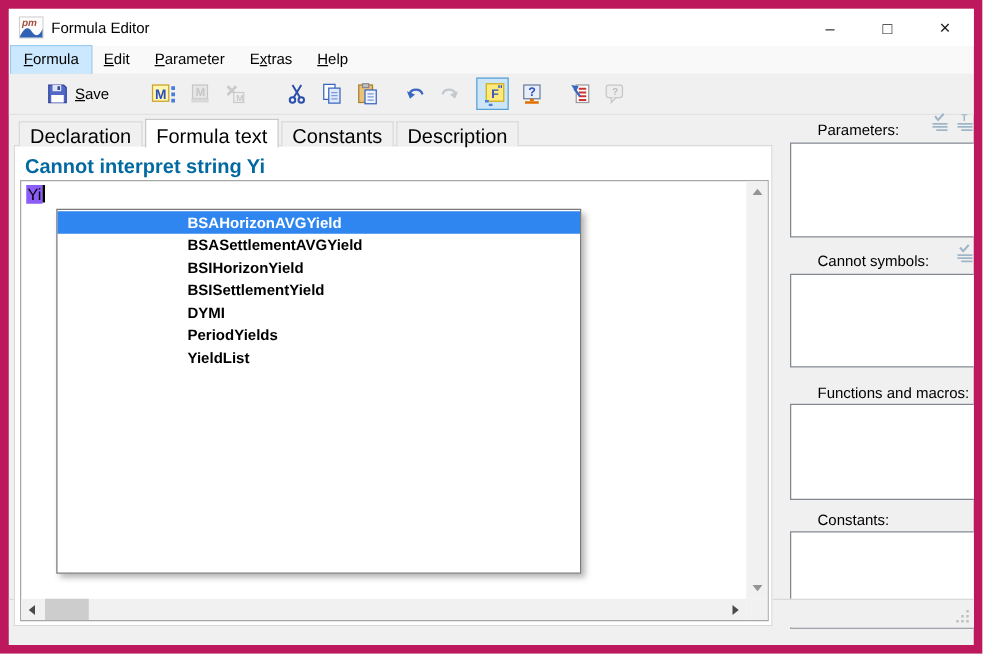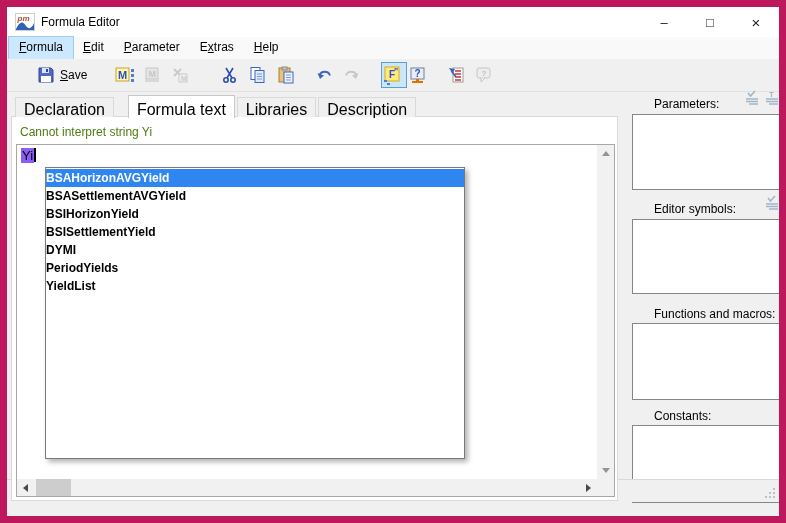--- a/index.html
+++ b/index.html
@@ -14,50 +14,50 @@
   .title-text { position:absolute; left:34px; top:8px; font-size:12px; }
   .caption-btn { position:absolute; top:0; width:46px; height:30px; display:flex; align-items:center; justify-content:center; font-size:13px; color:#1a1a1a; background:#fff; }
   .btn-min { right:92px; } .btn-max { right:46px; } .btn-close { right:0; font-size:15px; }
   
   .menubar { position:absolute; left:0; top:30px; width:100%; height:22px; background:#f9f9f9; display:flex; align-items:stretch; padding-left:2px; }
   .menu-item { padding:3px 10px 0 10px; height:22px; font-size:12px; }
   .menu-item.active { background:#cce8ff; outline:1px solid #99ccee; }
   .u { text-decoration:underline; }
   
   .toolbar { position:absolute; left:0; top:52px; width:100%; height:33px; background:#f0f0f0; border-bottom:1px solid #e2e2e2; display:flex; align-items:center; }
-  .tb-btn { height:26px; min-width:26px; display:flex; align-items:center; justify-content:space-between; margin:0 1px; }
+  .tb-btn { height:26px; min-width:26px; display:flex; align-items:center; justify-content:flex-end; margin:0 1px; }
   .tb-btn.toggled { background:#cde6f7; border:1px solid #5a9fd4; }
   .tb-save { margin-left:26px; padding:0 4px; }
   .tb-save .lbl { margin-left:5px; font-size:12px; }
   .tb-gap { width:22px; } .tb-gap-s { width:10px; }
   .disabled { opacity:.9; }
   
   .tabstrip { position:absolute; left:8px; top:88px; height:22px; display:flex; align-items:flex-end; z-index:3; }
   .tab { padding:3px 8px; background:#f0f0f0; border:1px solid #d9d9d9; border-bottom:none; height:20px; margin-right:2px; font-size:16px; }
-  .tab.active { background:#fff; height:23px; padding-top:5px; margin-bottom:-1px; border-color:#c8c8c8;margin-left:12px; }
+  .tab.active { background:#fff; height:23px; padding-top:5px; margin-bottom:-1px; border-color:#c8c8c8; }
   .page { position:absolute; left:4px; top:109px; width:607px; height:385px; background:#ffffff; border:1px solid #d9d9d9; z-index:1; }
-  .error-msg { position:absolute; left:8px; top:8px; font-size:12px; color:#4d7c0f; }
+  .error-msg { position:absolute; left:8px; top:8px; font-size:16px; color:#0369a1;font-weight:bold; }
   
   .editor { position:absolute; left:4px; top:27px; width:599px; height:353px; background:#fff; border:1px solid #a7a7a7; }
   .editor-line { position:absolute; left:4px; top:3px; font-family:"DejaVu Sans Mono", monospace; font-size:13px; }
   .hl { background:#8b5cf6; padding:0 1px; }
   .caret { display:inline-block; width:2px; height:14px; background:#000; vertical-align:-2px; }
   
   .vscroll { position:absolute; right:0; top:0; width:17px; height:334px; background:#f1f1f1; }
   .hscroll { position:absolute; left:0; bottom:0; height:17px; width:580px; background:#f1f1f1; }
   .sb-corner { position:absolute; right:0; bottom:0; width:17px; height:17px; background:#f1f1f1; }
   .sb-btn { position:absolute; width:17px; height:17px; display:flex; align-items:center; justify-content:center; }
   .tri-up   { width:0;height:0;border-left:4px solid transparent;border-right:4px solid transparent;border-bottom:5px solid #949494; }
   .tri-down { width:0;height:0;border-left:4px solid transparent;border-right:4px solid transparent;border-top:5px solid #949494; }
   .tri-left { width:0;height:0;border-top:4px solid transparent;border-bottom:4px solid transparent;border-right:5px solid #4a4a4a; }
   .tri-right{ width:0;height:0;border-top:4px solid transparent;border-bottom:4px solid transparent;border-left:5px solid #4a4a4a; }
   .hthumb { position:absolute; left:19px; top:0; width:35px; height:17px; background:#cdcdcd; }
   
   .popup { position:absolute; left:38px; top:160px; width:420px; height:292px; background:#fff; border:1px solid #7a7a7a; box-shadow:3px 3px 5px rgba(0,0,0,.3); z-index:20; padding-top:1px; }
-  .ac-item { height:18px; line-height:18px; font-size:12px; font-weight:bold; white-space:nowrap; }
+  .ac-item { height:18px; line-height:18px; padding-left:104px; font-size:12px; font-weight:bold; white-space:nowrap; }
   .ac-item.selected { background:#2f86f0; color:#fff; }
   
   .side-label { position:absolute; font-size:12px; color:#000;margin-left:20px; }
   .side-box { position:absolute; left:625px; width:152px; background:#fff; border:1px solid #82878f; }
   .mini-icon { position:absolute; width:16px; height:16px; }
   
   .statusbar { position:absolute; left:0; bottom:14px; width:100%; height:23px; background:#f0f0f0; border-top:1px solid #d9d9d9; }
   .status-cell { position:absolute; top:0; height:100%; display:flex; align-items:center; justify-content:center; font-size:12px; }
   .status-sep { position:absolute; top:3px; bottom:3px; width:1px; background:#cfcfcf; }
   .grip { position:absolute; right:3px; bottom:3px; }
@@ -189,21 +189,21 @@
         <rect x="2" y="2" width="13" height="10" rx="2" fill="#ededed" stroke="#c2c2c2"></rect>
         <path d="M6 12v4l4-4" fill="#ededed" stroke="#c2c2c2"></path>
         <text x="6.5" y="10" font-size="8" font-weight="bold" fill="#b9b9b9">?</text>
       </svg>
     </div>
   </div>
 
   <div class="tabstrip">
     <div class="tab">Declaration</div>
     <div class="tab active">Formula text</div>
-    <div class="tab">Libraries</div>
+    <div class="tab">Constants</div>
     <div class="tab">Description</div>
   </div>
 
   <div class="page">
     <div class="error-msg">Cannot interpret string Yi</div>
 
     <div class="editor">
       <div class="editor-line"><span class="hl">Yi</span><span class="caret"></span></div>
 
       <div class="vscroll">
@@ -242,21 +242,21 @@
     <svg class="mini-icon" style="left:737px; top:83px;" viewBox="0 0 16 16">
       <path d="M4 3l2.5 3L11 1" stroke="#9fb6c8" stroke-width="1.6" fill="none"></path>
       <path d="M2 9h12M2 11.5h12M5 14h9" stroke="#9fb6c8" stroke-width="1.4"></path>
     </svg>
     <svg class="mini-icon" style="left:757px; top:83px;" viewBox="0 0 16 16">
       <text x="5" y="7" font-size="8" font-weight="bold" fill="#9fb6c8">T</text>
       <path d="M2 9h12M2 11.5h12M5 14h9" stroke="#9fb6c8" stroke-width="1.4"></path>
     </svg>
     <div class="side-box" style="top:107px; height:76px;"></div>
 
-    <span class="side-label" style="left:627px; top:195px;">Editor symbols:</span>
+    <span class="side-label" style="left:627px; top:195px;">Cannot symbols:</span>
     <svg class="mini-icon" style="left:757px; top:188px;" viewBox="0 0 16 16">
       <path d="M4 3l2.5 3L11 1" stroke="#9fb6c8" stroke-width="1.6" fill="none"></path>
       <path d="M2 9h12M2 11.5h12M5 14h9" stroke="#9fb6c8" stroke-width="1.4"></path>
     </svg>
     <div class="side-box" style="top:212px; height:75px;"></div>
 
     <span class="side-label" style="left:627px; top:300px;">Functions and macros:</span>
     <div class="side-box" style="top:316px; height:77px;"></div>
 
     <span class="side-label" style="left:627px; top:402px;">Constants:</span>

